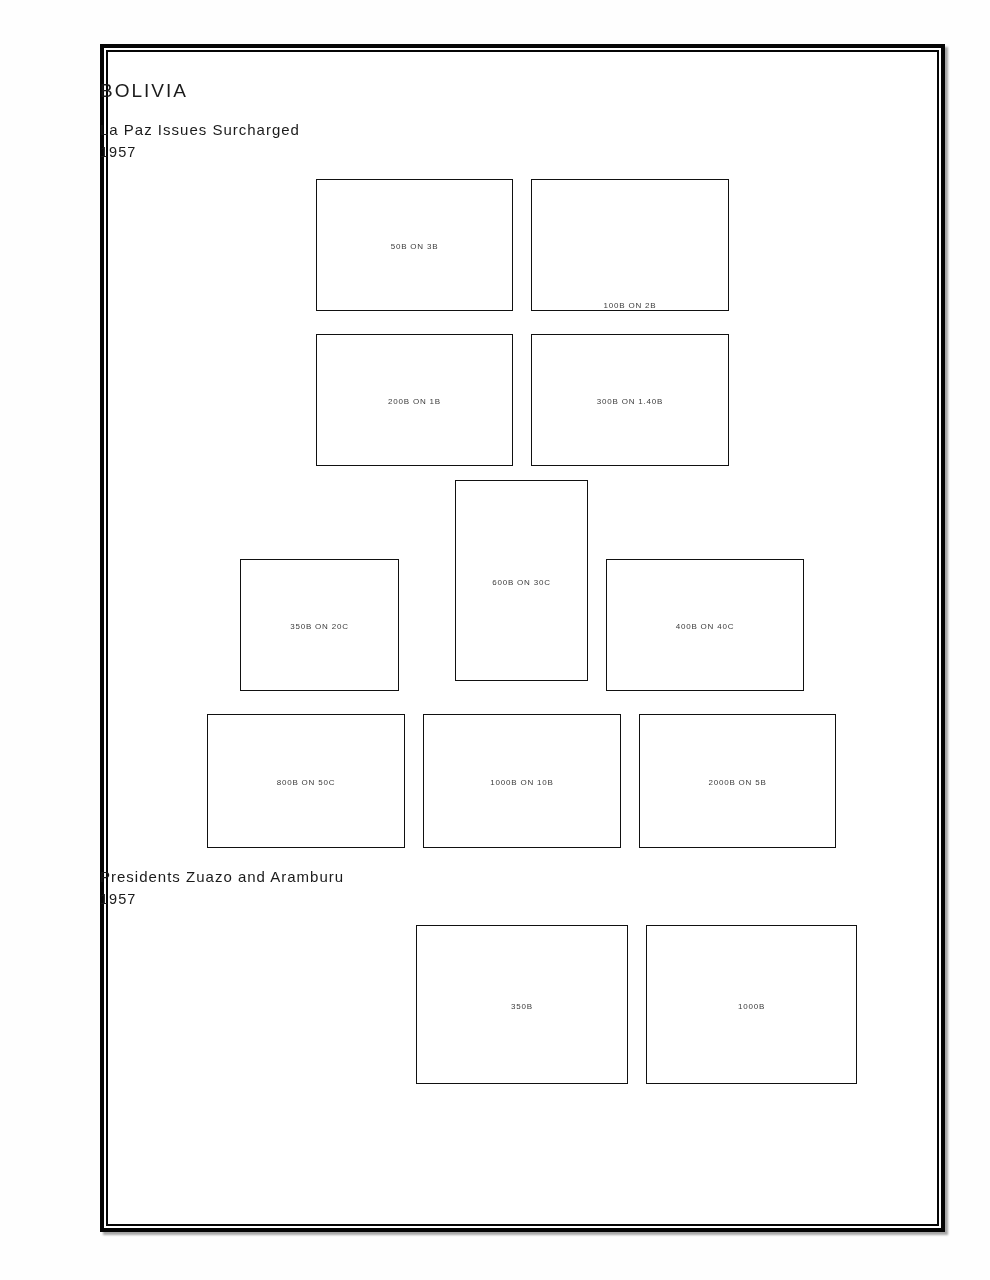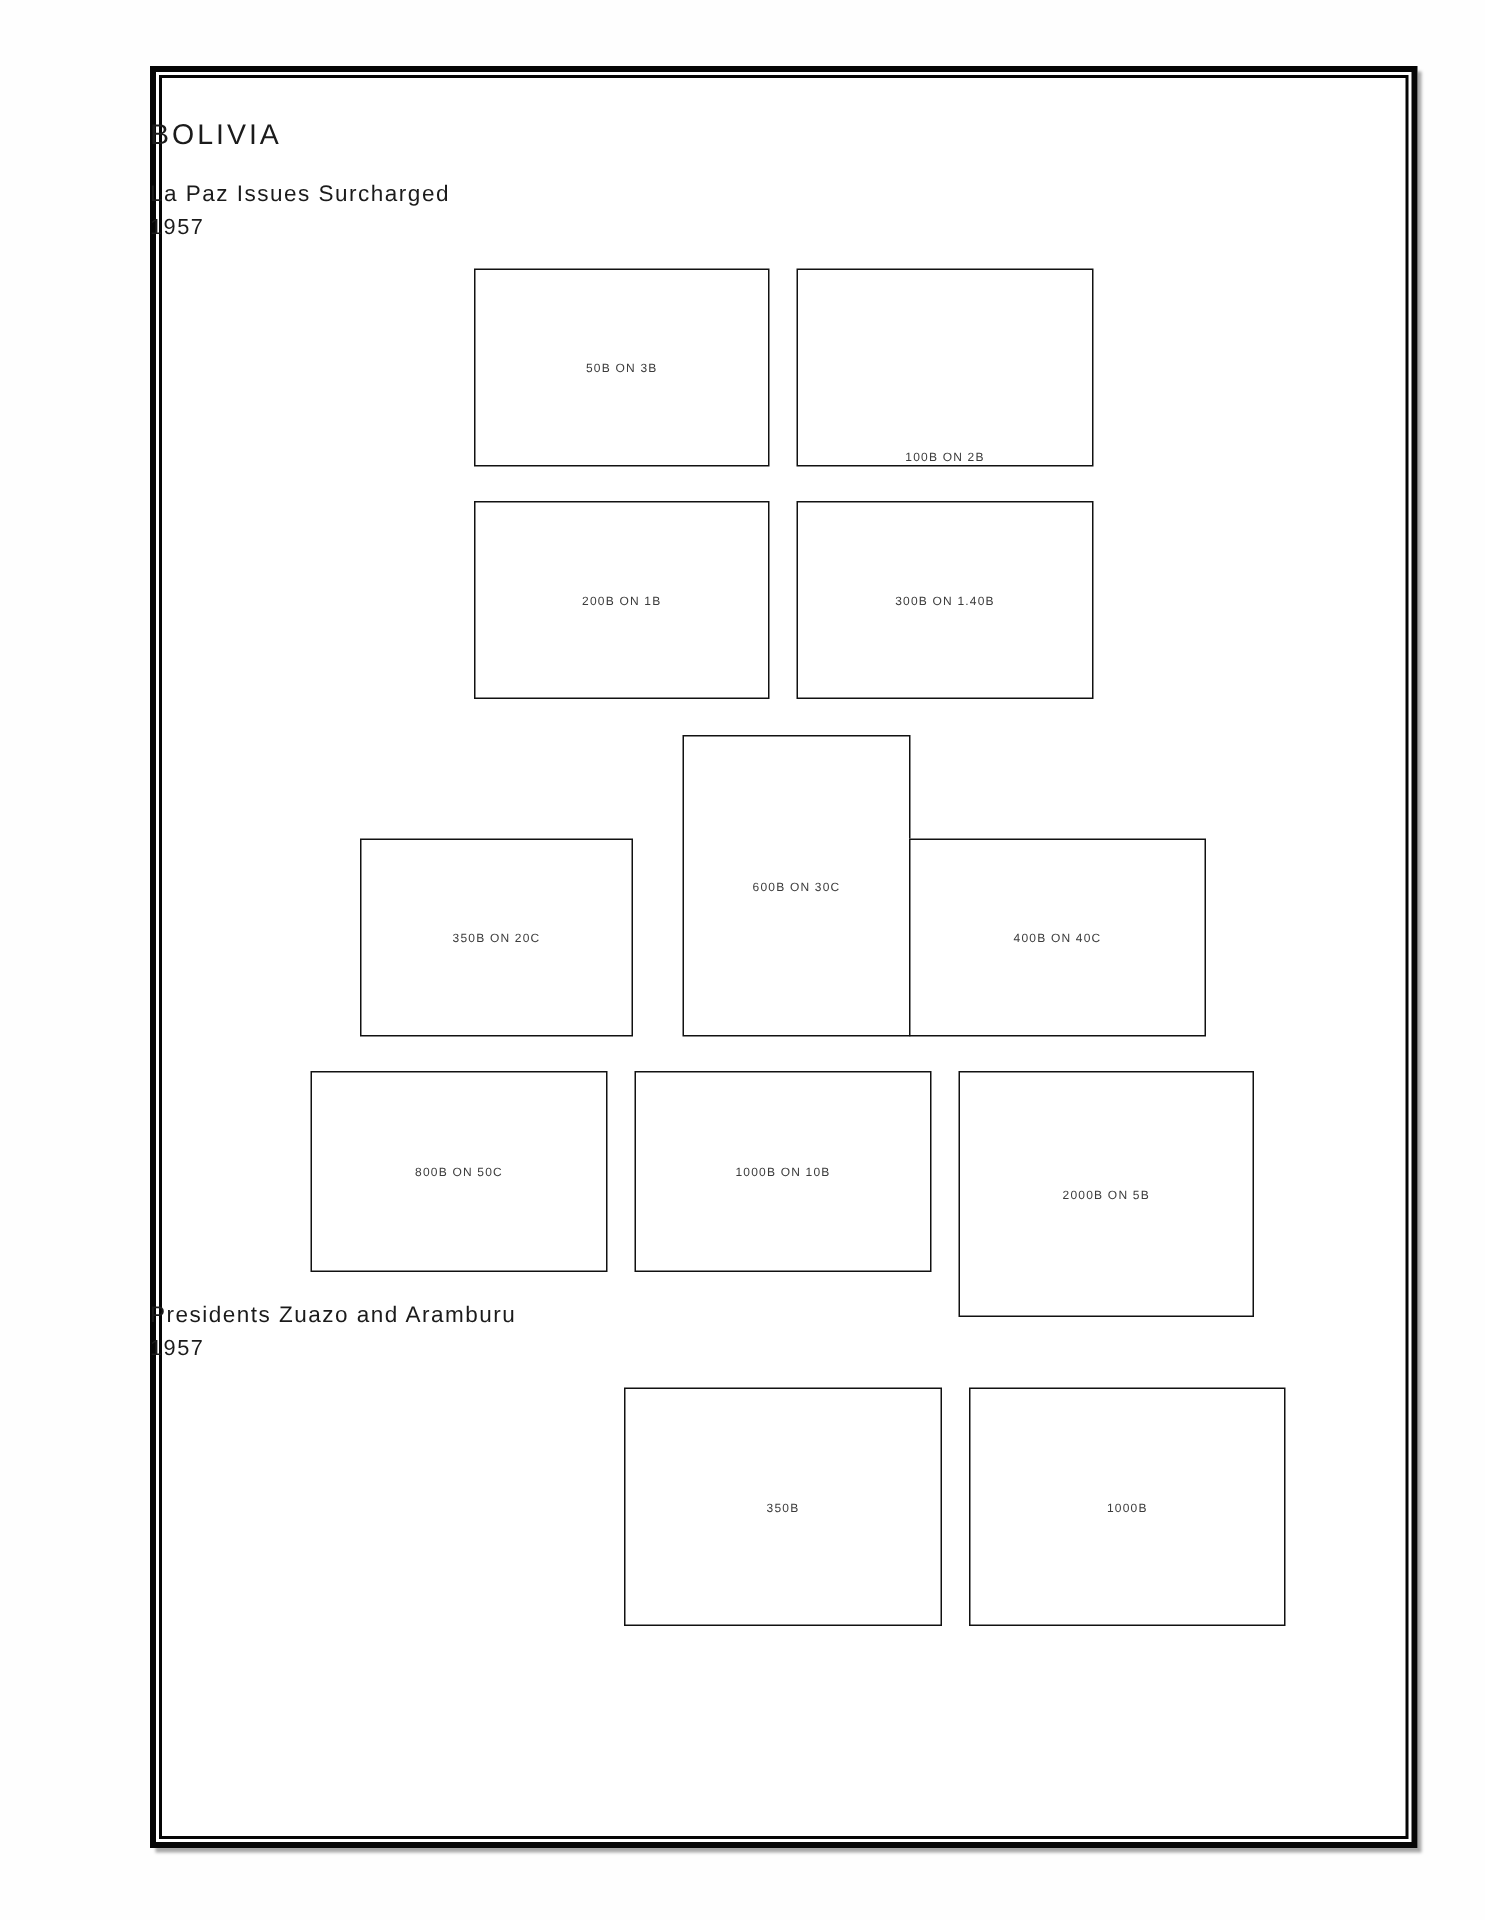--- a/index.html
+++ b/index.html
@@ -88,37 +88,37 @@
     <span class="stamp-label">100B ON 2B</span>
   </div>
 
   <div class="stamp-box" style="left:316px; top:334px; width:197px; height:132px;">
     <span class="stamp-label">200B ON 1B</span>
   </div>
   <div class="stamp-box" style="left:531px; top:334px; width:198px; height:132px;">
     <span class="stamp-label">300B ON 1.40B</span>
   </div>
 
-  <div class="stamp-box" style="left:240px; top:559px; width:182px; height:132px;">
+  <div class="stamp-box" style="left:240px; top:559px; width:159px; height:132px;">
     <span class="stamp-label">350B ON 20C</span>
   </div>
-  <div class="stamp-box" style="left:455px; top:490px; width:152px; height:201px;">
+  <div class="stamp-box" style="left:455px; top:480px; width:133px; height:201px;">
     <span class="stamp-label">600B ON 30C</span>
   </div>
   <div class="stamp-box" style="left:606px; top:559px; width:198px; height:132px;">
     <span class="stamp-label">400B ON 40C</span>
   </div>
 
   <div class="stamp-box" style="left:207px; top:714px; width:198px; height:134px;">
     <span class="stamp-label">800B ON 50C</span>
   </div>
   <div class="stamp-box" style="left:423px; top:714px; width:198px; height:134px;">
     <span class="stamp-label">1000B ON 10B</span>
   </div>
-  <div class="stamp-box" style="left:639px; top:714px; width:197px; height:164px;">
+  <div class="stamp-box" style="left:639px; top:714px; width:197px; height:134px;">
     <span class="stamp-label">2000B ON 5B</span>
   </div>
 
   <div class="centered-text section-heading" style="top:868px;">Presidents Zuazo and Aramburu</div>
   <div class="centered-text section-year" style="top:891px;">1957</div>
 
   <div class="stamp-box" style="left:416px; top:925px; width:212px; height:159px;">
     <span class="stamp-label">350B</span>
   </div>
   <div class="stamp-box" style="left:646px; top:925px; width:211px; height:159px;">

